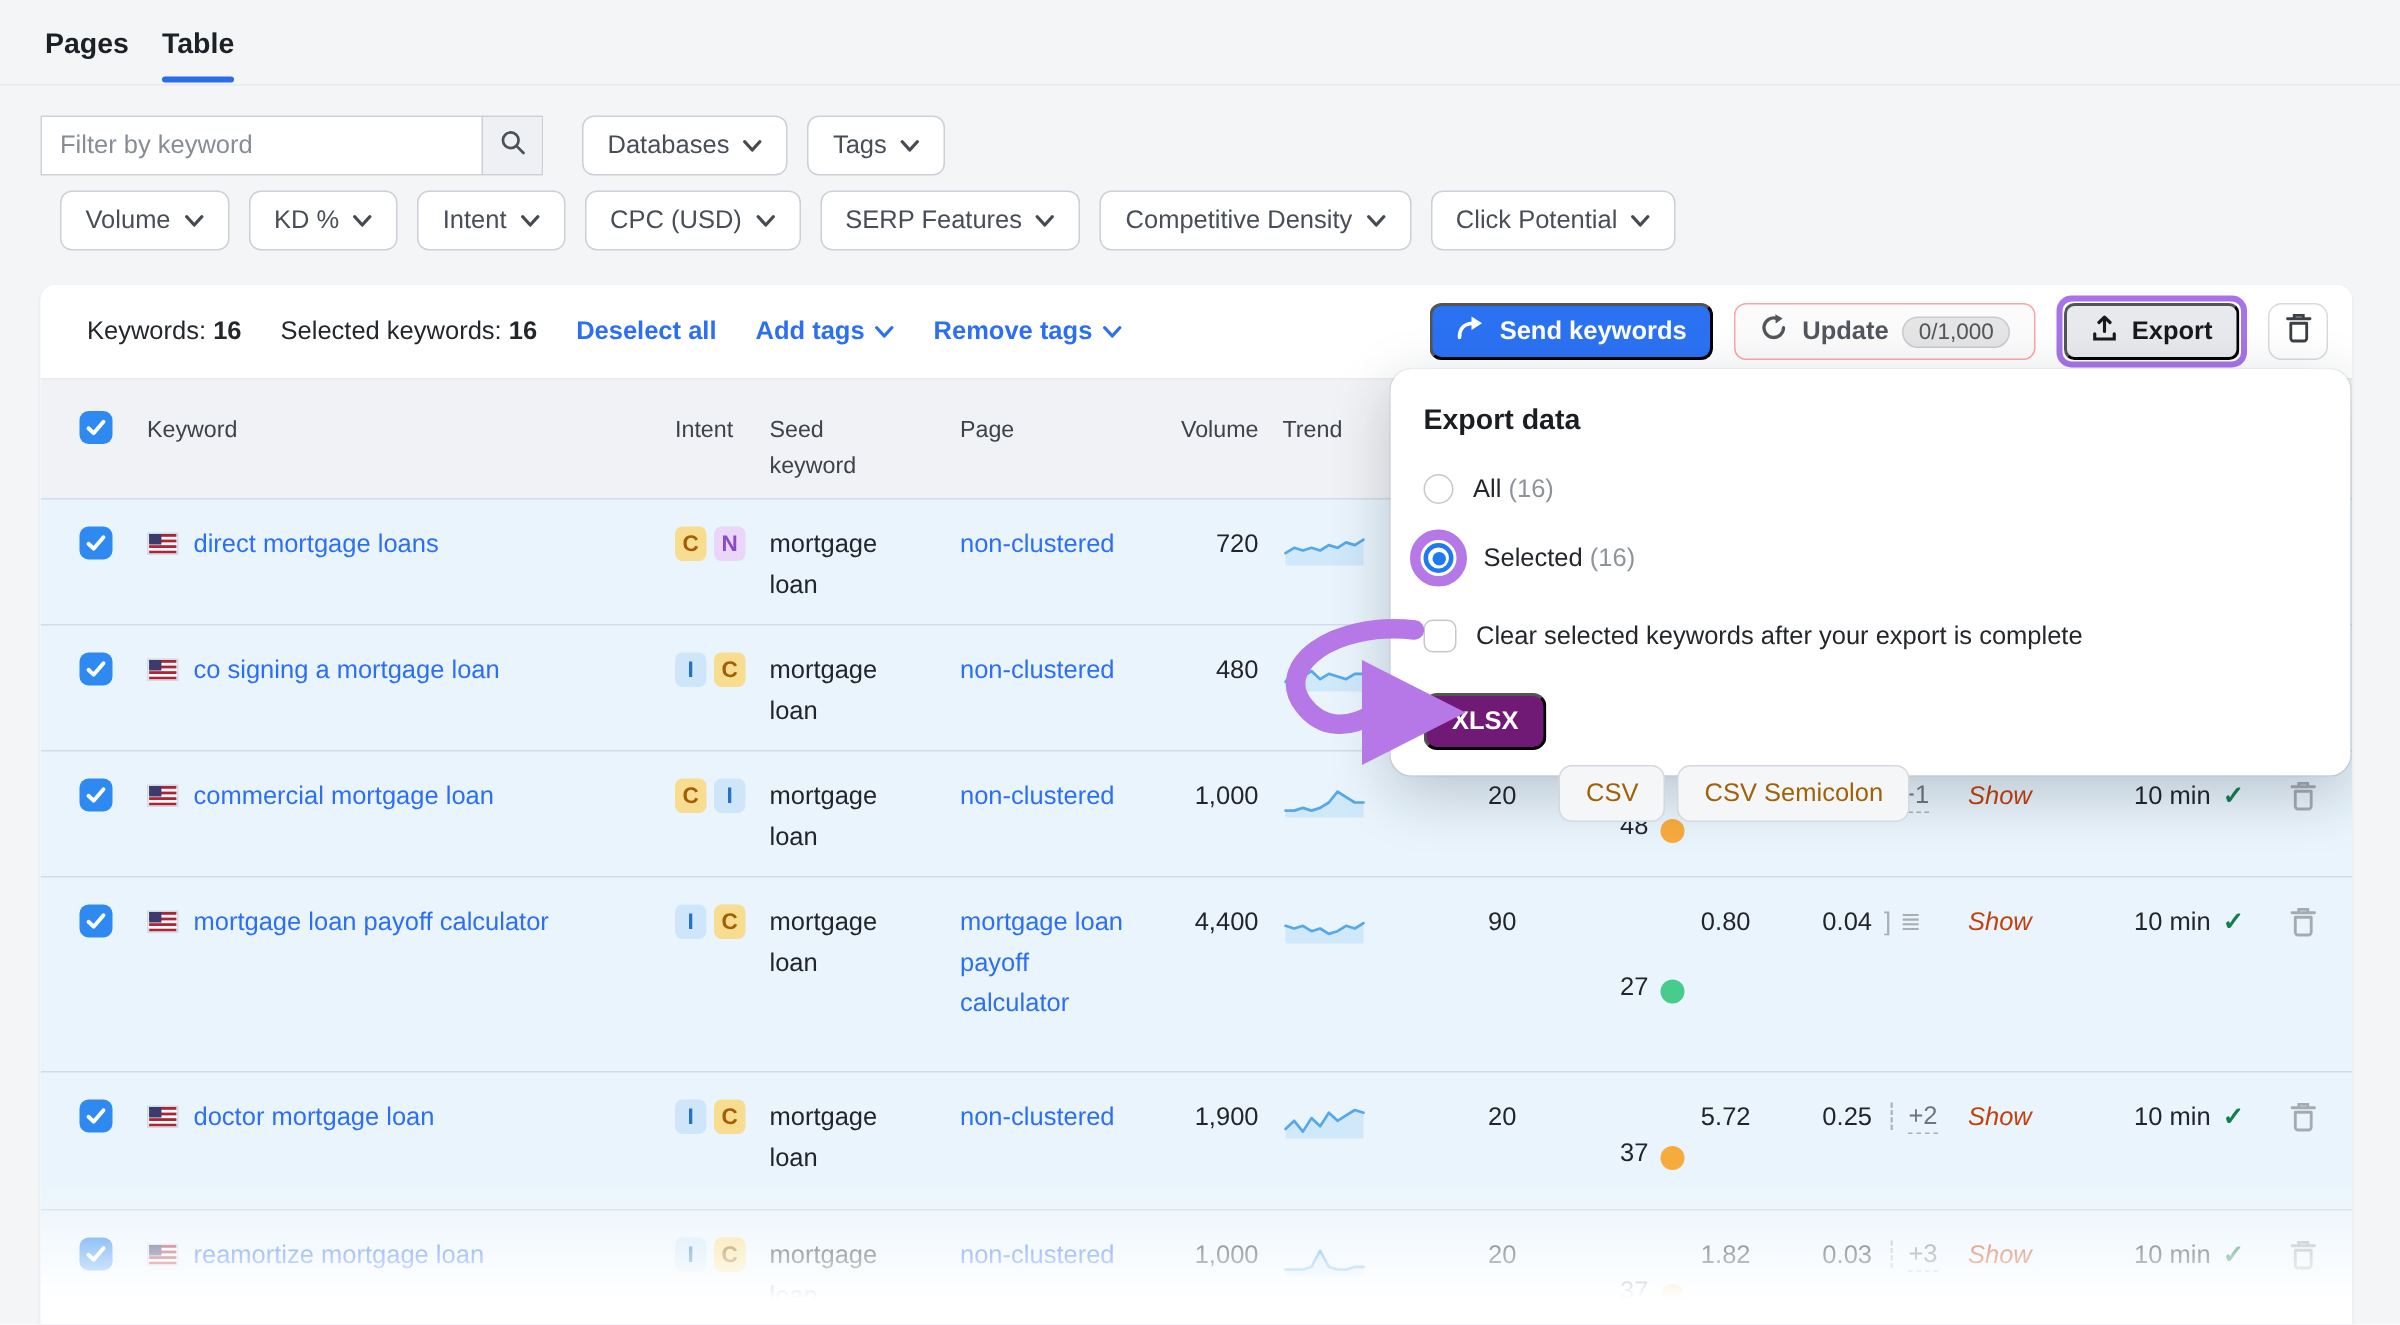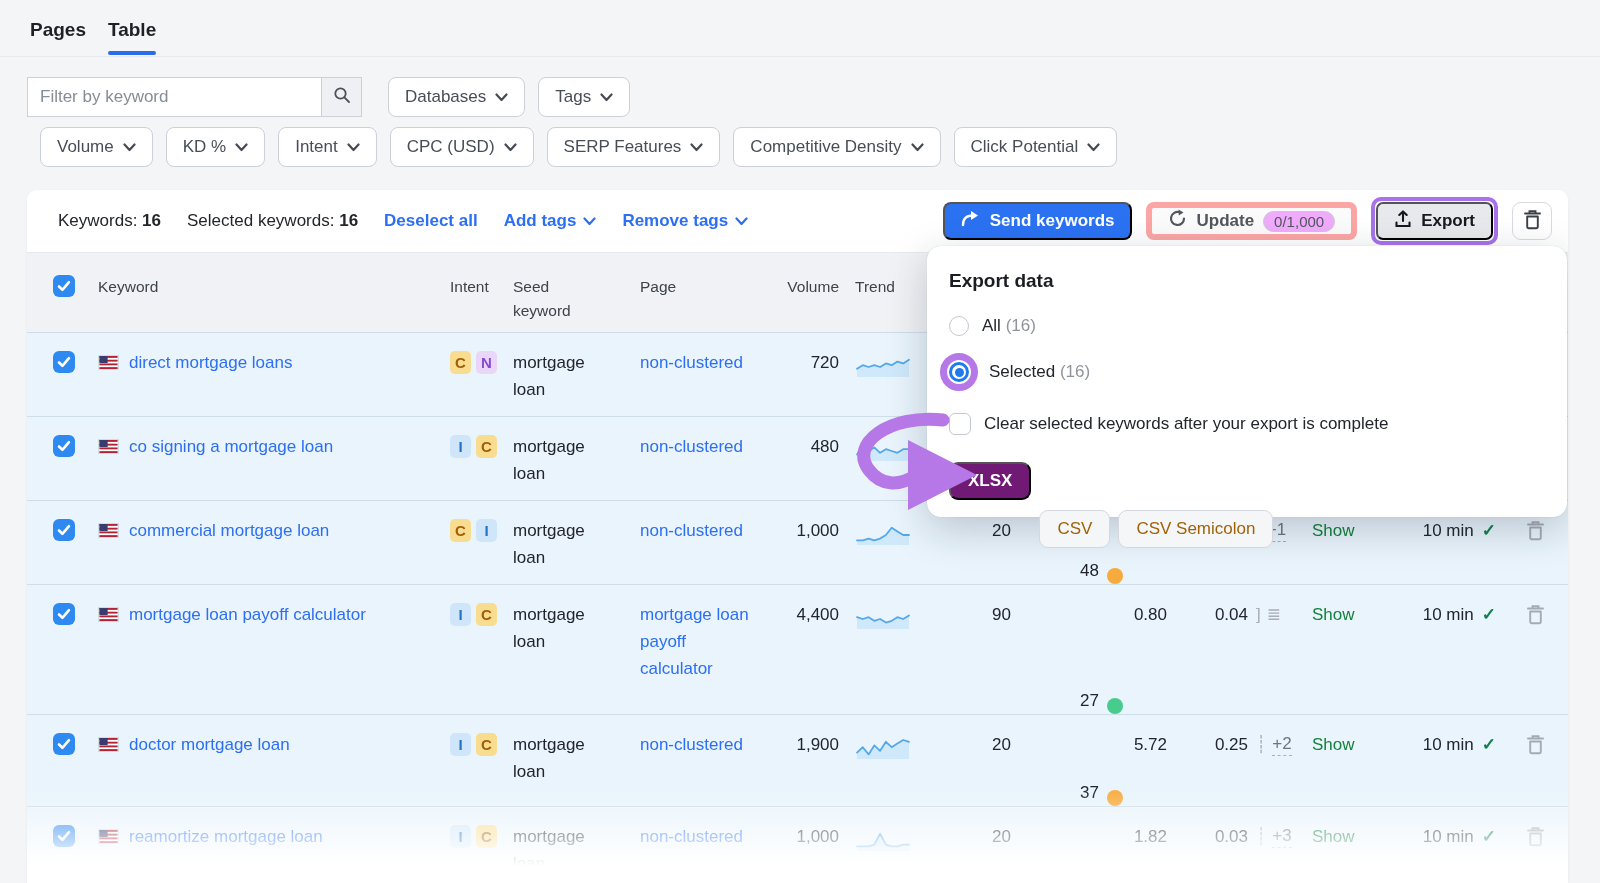--- a/index.html
+++ b/index.html
@@ -26,62 +26,62 @@
   
   .card { position:absolute; left:27px; top:190px; width:1541px; height:693px; background:#fff; border-radius:10px 10px 0 0; box-shadow:0 1px 3px rgba(20,30,50,.06); overflow:hidden; }
   
   .toolbar { height:62px; display:flex; align-items:center; padding:0 16px 0 31px; gap:26px; background:#fff; }
   .tb-stat { font-size:17px; color:#23262b; white-space:nowrap; }
   .tb-stat b { font-weight:700; }
   .tb-link { font-size:17px; font-weight:700; color:#2d6ff2; cursor:pointer; white-space:nowrap; display:inline-flex; align-items:center; gap:7px; }
   .tb-right { margin-left:auto; display:flex; align-items:center; gap:14px; }
   .btn { display:inline-flex; align-items:center; gap:9px; height:38px; padding:0 16px; border-radius:8px; font-size:17px; cursor:pointer; white-space:nowrap; }
   .btn-primary { background:#2b72f3; color:#fff; font-weight:700; }
-  .btn-secondary { background:#fbfbfc; border:6px solid #fca5a5; color:#52575e; font-weight:700; }
-  .quota-pill { border:1px solid #c6cad1; border-radius:999px; padding:1px 10px; font-size:15px; color:#52575e; background:#f0abfc; font-weight:400; }
+  .btn-secondary { background:#fbfbfc; border:1px solid #fca5a5; color:#52575e; font-weight:700; }
+  .quota-pill { border:1px solid #c6cad1; border-radius:999px; padding:1px 10px; font-size:15px; color:#52575e; background:#e5e5e5; font-weight:400; }
   .hl-box { border:4px solid #a873ea; border-radius:10px; padding:1px; }
   .btn-export { background:#e7e9ec; color:#17191d; font-weight:700; border-radius:7px; }
   .icon-btn { width:40px; height:38px; border:1px solid #d7dade; border-radius:9px; background:#fff; display:inline-flex; align-items:center; justify-content:center; cursor:pointer; }
   
   .grid { display:grid; grid-template-columns:64px 356px 66px 124px 130px 72px 83px 89px 116px 40px 81px 64px 55px 135px 66px; }
   .thead { height:80px; background:#f1f2f5; font-size:15.5px; color:#3e434b; border-top:1px solid #e8eaee; }
   .thead > div { padding-top:22px; line-height:24px; }
   .trow { background:#e9f4fc; font-size:17px; color:#22252b; border-top:1px solid #cfdde8; }
   .trow > div { padding-top:16px; line-height:27px; }
   .cell-r { text-align:right; }
   .c1 { grid-column:1; padding-left:26px; }
   .c2 { grid-column:2; padding-left:7px; display:flex; align-items:flex-start; gap:10px; }
   .c3 { grid-column:3; display:flex; gap:5px; padding-left:3px; }
   .c4 { grid-column:4; padding-right:30px; }
   .c5 { grid-column:5; padding-left:3px; padding-right:18px; }
   .c6 { grid-column:6; }
   .c7 { grid-column:7; padding-left:16px; }
   .c8 { grid-column:8; }
-  .c9 { grid-column:9; display:flex; justify-content:flex-end; align-items:flex-end; gap:8px; padding-right:4px; }
+  .c9 { grid-column:9; display:flex; justify-content:flex-end; align-items:center; gap:8px; padding-right:4px; }
   .c10 { grid-column:10; }
   .c11 { grid-column:11; }
   .c12 { grid-column:12; padding-left:8px; display:flex; gap:6px; align-items:flex-start; }
   .c13 { grid-column:13; }
   .c14 { grid-column:14; display:flex; justify-content:flex-end; gap:8px; padding-right:6px; }
   .c15 { grid-column:15; display:flex; justify-content:center; }
   .cb { width:22px; height:22px; border-radius:6px; background:#2e8af0; display:inline-flex; align-items:center; justify-content:center; cursor:pointer; margin-top:2px; }
   .thead .cb { margin-top:-2px; }
   .kw-link, .page-link { color:#2d6ff2; text-decoration:none; cursor:pointer; }
   .badge { width:21px; height:23px; border-radius:5px; font-size:15px; font-weight:700; display:inline-flex; align-items:center; justify-content:center; margin-top:2px; }
   .badge-C { background:#f8dc8f; color:#a05e07; }
   .badge-N { background:#ead6f9; color:#8a4ad0; }
   .badge-I { background:#cfe6fa; color:#2472c8; }
   .flag { margin-top:6px; flex:0 0 auto; border:0.5px solid rgba(0,0,0,.1); }
   .spark { margin-top:4px; }
   .dot { width:16px; height:16px; border-radius:50%; margin-top:6px; flex:0 0 auto; }
   .dot-yellow { background:#f8ab3d; }
   .dot-green { background:#48cc8e; }
   .serp-glyph { color:#a9adb4; font-size:17px; }
   .serp-more { color:#70757d; border-bottom:1px dashed #a9aeb6; line-height:22px; margin-top:2px; cursor:pointer; }
-  .show-link { color:#15803d; cursor:pointer; }
+  .show-link { color:#c2410c; cursor:pointer;font-style:italic; }
   .upd-check { color:#11804e; font-weight:700; }
   .row-trash { margin-top:3px; cursor:pointer; }
   
   .vscroll { position:absolute; left:1476px; top:64px; width:9px; height:173px; background:#c7cad0; border-radius:5px; }
   .fade { position:absolute; left:0; right:0; bottom:0; height:95px; background:linear-gradient(180deg, rgba(255,255,255,0) 0%, #ffffff 82%); pointer-events:none; z-index:40; }
   
   .popup { position:absolute; left:900px; top:56px; width:640px; height:271px; background:#fff; border-radius:14px; box-shadow:0 12px 40px rgba(20,30,50,.22), 0 0 1px rgba(20,30,50,.2); z-index:50; padding:24px 0 0 22px; }
   .popup-title { font-size:19px; font-weight:700; color:#1a1d22; margin-bottom:22px; }
   .opt-row { display:flex; align-items:center; gap:13px; height:24px; margin-bottom:22px; font-size:17px; color:#23262b; }
   .count { color:#8f949c; }

